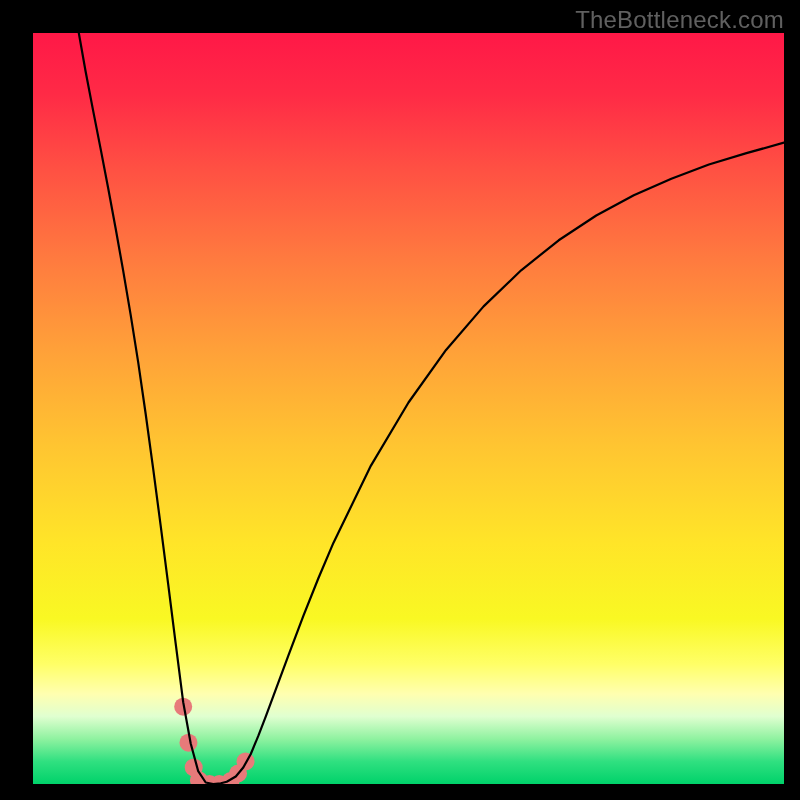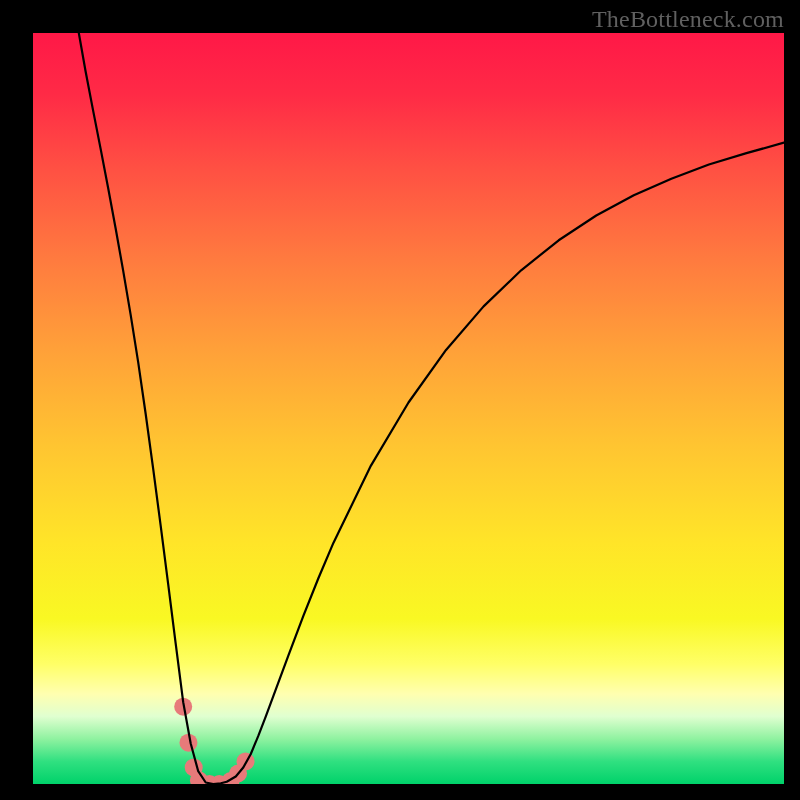--- a/index.html
+++ b/index.html
@@ -10,21 +10,20 @@
     overflow: hidden;
     background: #000;
     font-family: Arial, Helvetica, sans-serif;
   }
   .frame {
     position: absolute;
     top: 0; left: 0;
     width: 800px;
     height: 800px;
     background: #000;
-    font-family: Liberation Serif, serif;
   }
   .plot-area {
     position: absolute;
     top: 33px;
     left: 33px;
     width: 751px;
     height: 751px;
     overflow: hidden;
   }
   .gradient {

